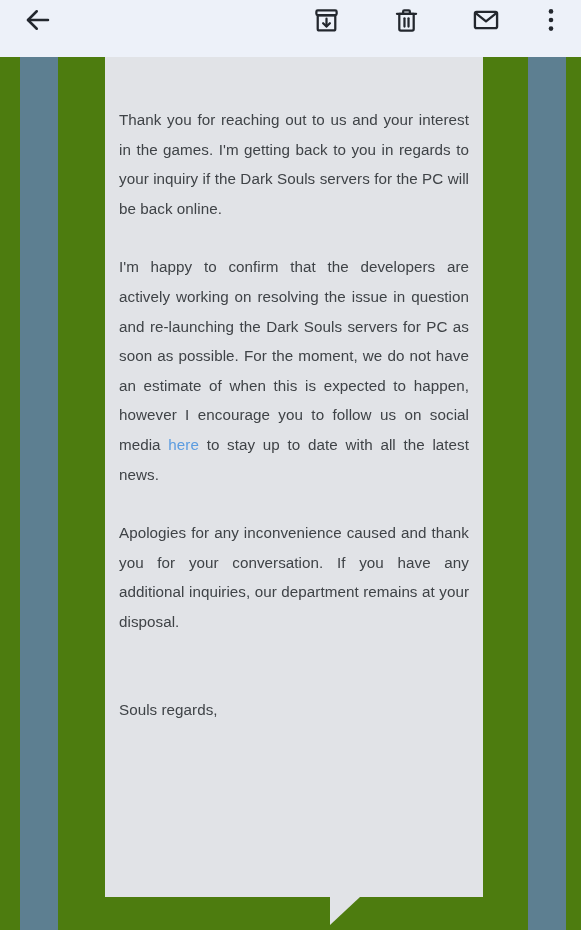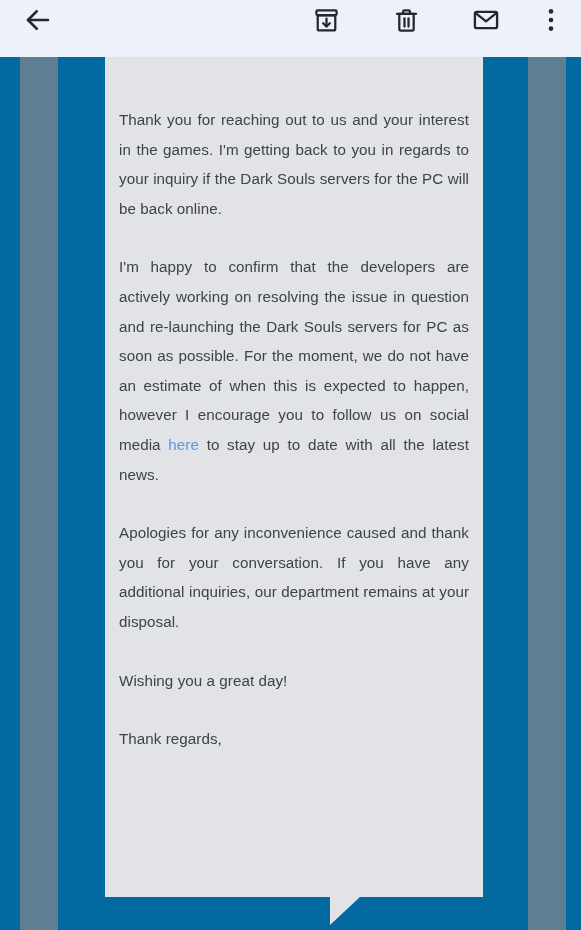--- a/index.html
+++ b/index.html
@@ -9,21 +9,21 @@
     height: 930px;
     overflow: hidden;
     background: #ffffff;
     font-family: "Liberation Sans", sans-serif;
   }
 
   #app {
     position: relative;
     width: 581px;
     height: 930px;
-    background: #0369a1;
+    background: #4d7c0f;
     overflow: hidden;
   }
 
   
   .toolbar {
     position: absolute;
     top: 0; left: 0;
     width: 581px;
     height: 57px;
     background: #edf1f9;
@@ -196,25 +196,24 @@
     <div class="gap-lg"></div>
 
     <p class="para"><span>I'm happy to confirm that the developers are actively working on resolving the issue in question and re-launching the Dark Souls servers for PC as soon as possible. For the moment, we do not have an estimate of when this is expected to happen, however I encourage you to follow us on social media </span><a class="link" href="#">here</a><span> to stay up to date with all the latest news.</span></p>
 
     <div class="gap-lg"></div>
 
     <p class="para">Apologies for any inconvenience caused and thank you for your conversation. If you have any additional inquiries, our department remains at your disposal.</p>
 
     <div class="gap-md"></div>
 
-    <p class="para last-left">Wishing you a great day!</p>
 
     <div class="gap-md"></div>
 
-    <p class="para last-left">Thank regards,</p>
+    <p class="para last-left">Souls regards,</p>
 
     <div class="gap-xl"></div>
 
 
   </div>
 
   <div class="msg-tail"></div>
 
 </div>
 

